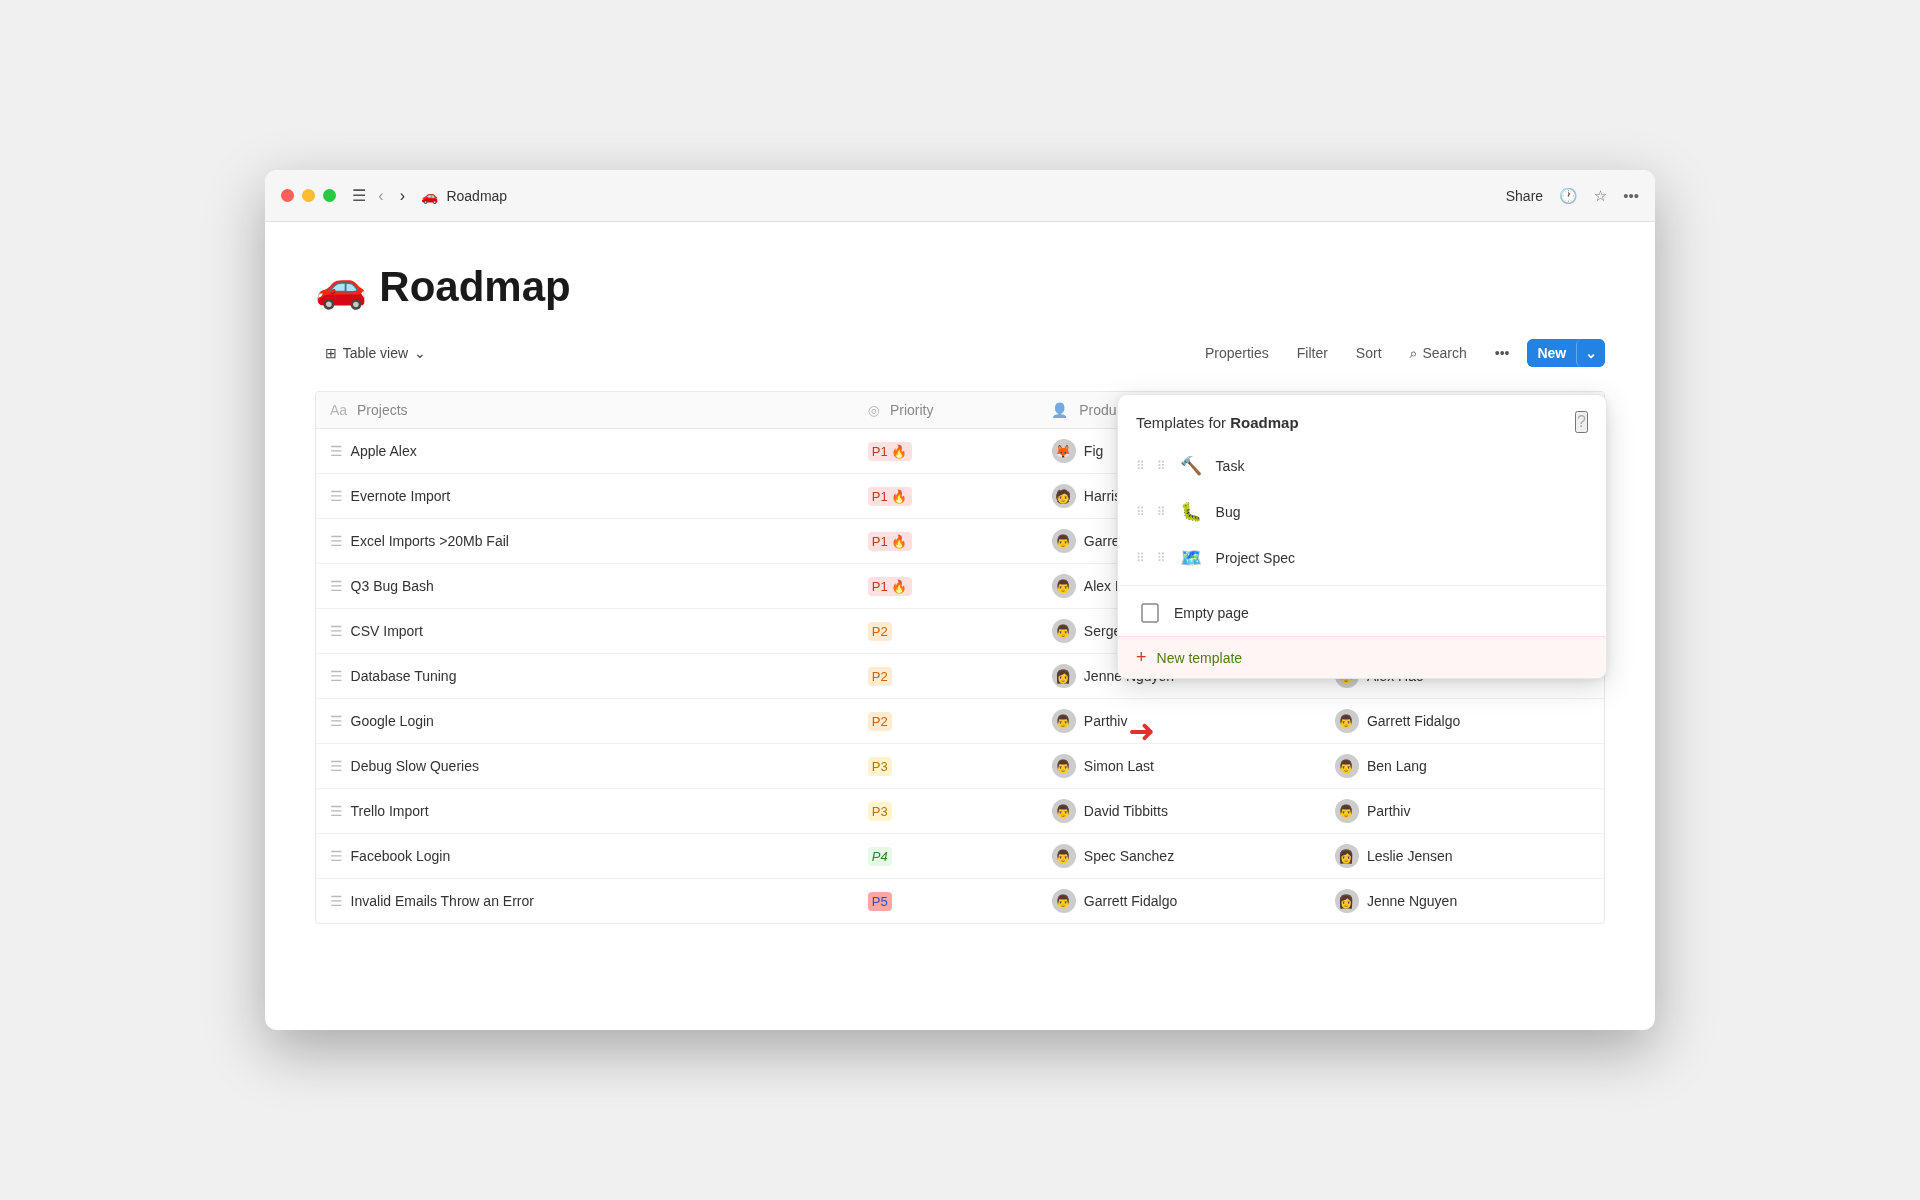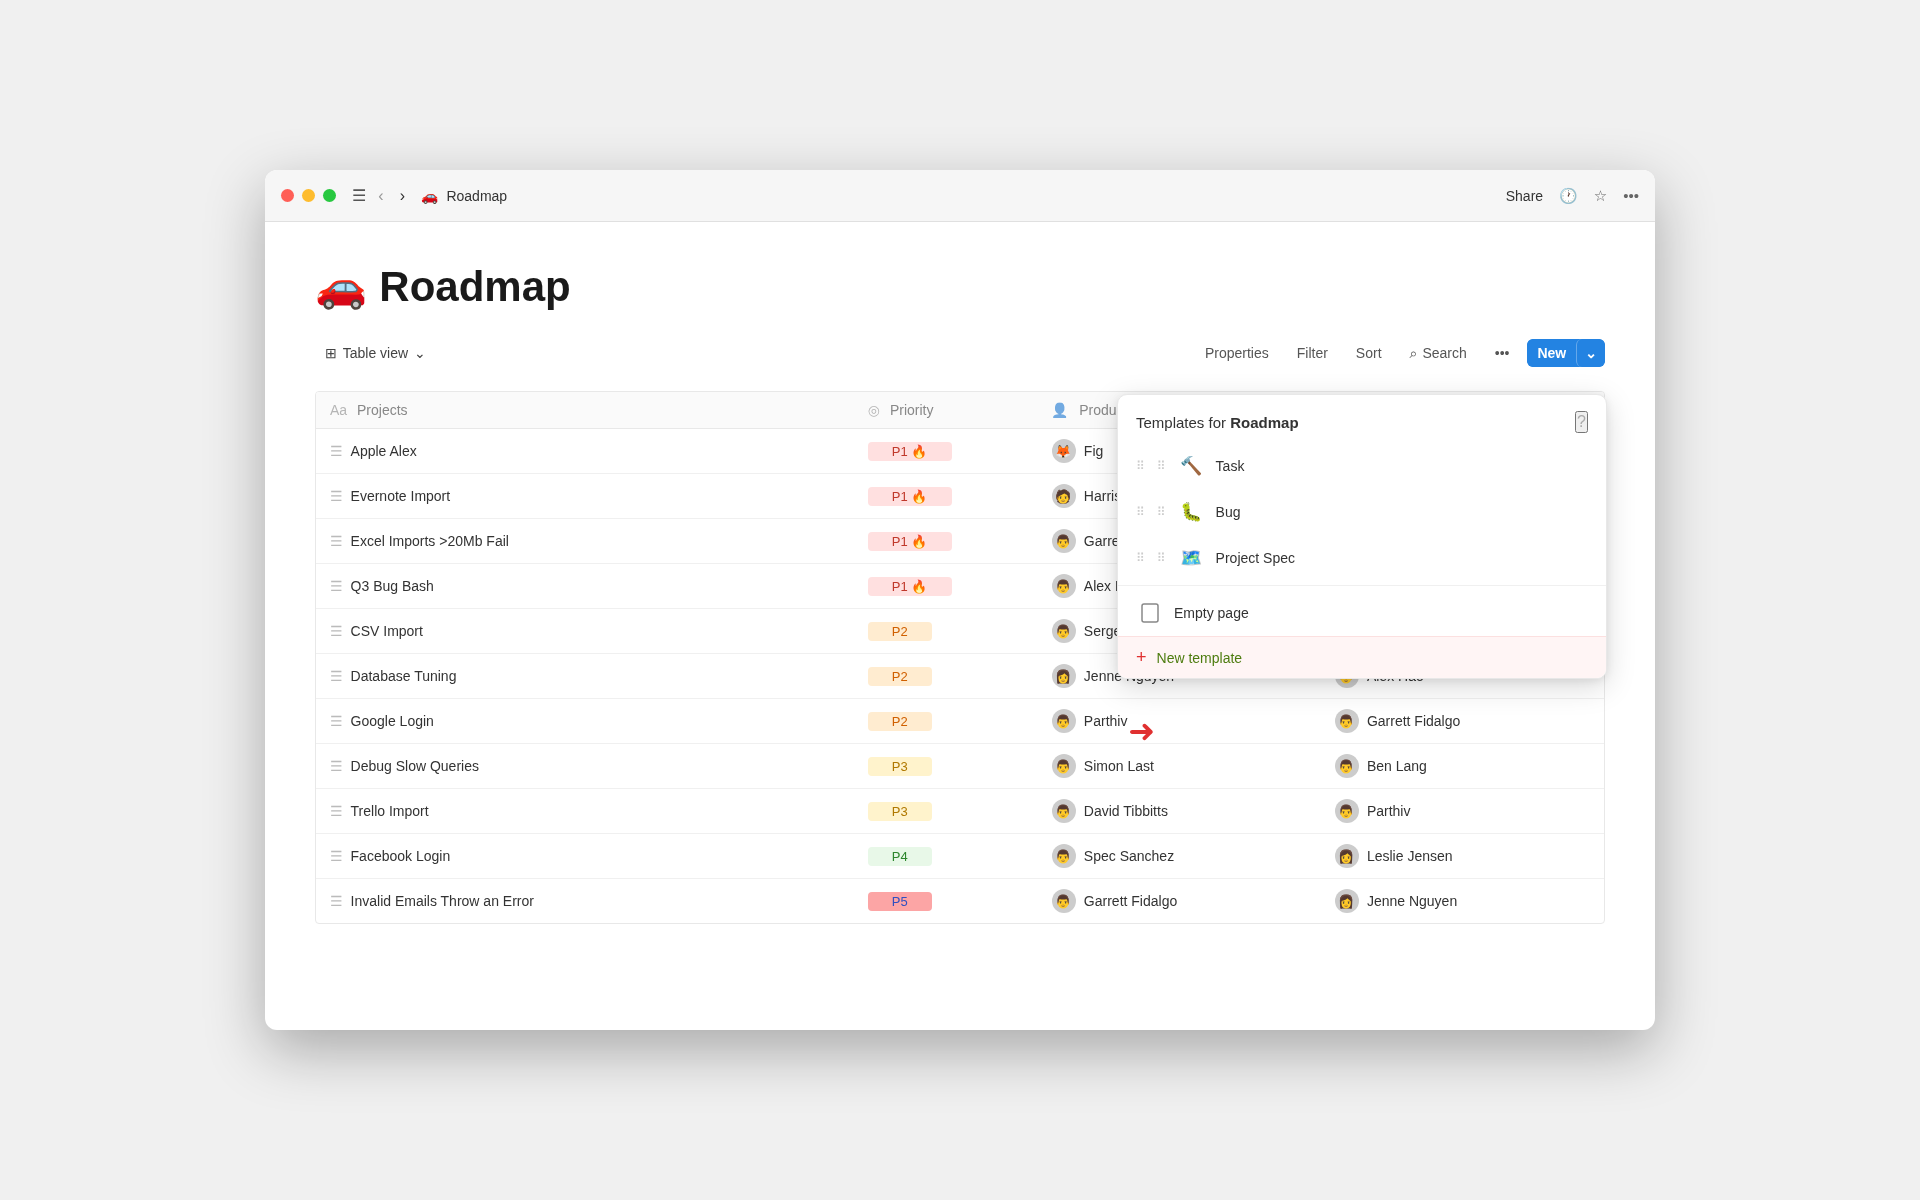--- a/index.html
+++ b/index.html
@@ -207,29 +207,29 @@
       font-size: 14px;
     }
     .project-cell {
       display: flex;
       align-items: center;
     }
     .priority-badge {
       display: inline-flex;
       align-items: center;
       gap: 4px;
-      padding: 2px 24px;
+      padding: 2px 4px;
       border-radius: 4px;
       font-size: 13px;
       font-weight: 500;
     }
     .p1 { background: #ffe0e0; color: #c0392b; }
     .p2 { background: #ffecd0; color: #d06000; }
     .p3 { background: #fff3cc; color: #b07800; }
-    .p4 { background: #e8f8e8; color: #2d862d; }
+    .p4 { background: #e8f8e8; color: #2d862d; font-style: italic; }
     .p5 { background: #fca5a5; color: #3050c0; }
     .person-cell {
       display: flex;
       align-items: center;
       gap: 8px;
     }
     .avatar {
       width: 24px;
       height: 24px;
       border-radius: 50%;

